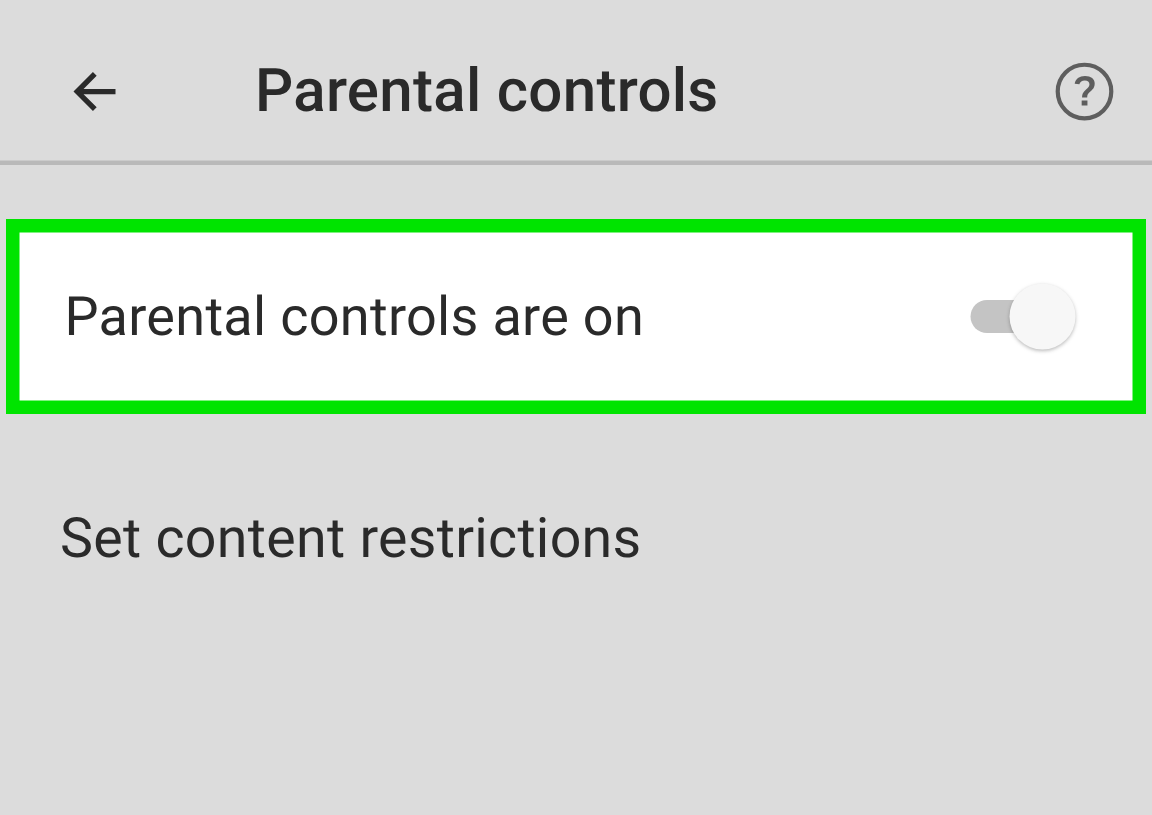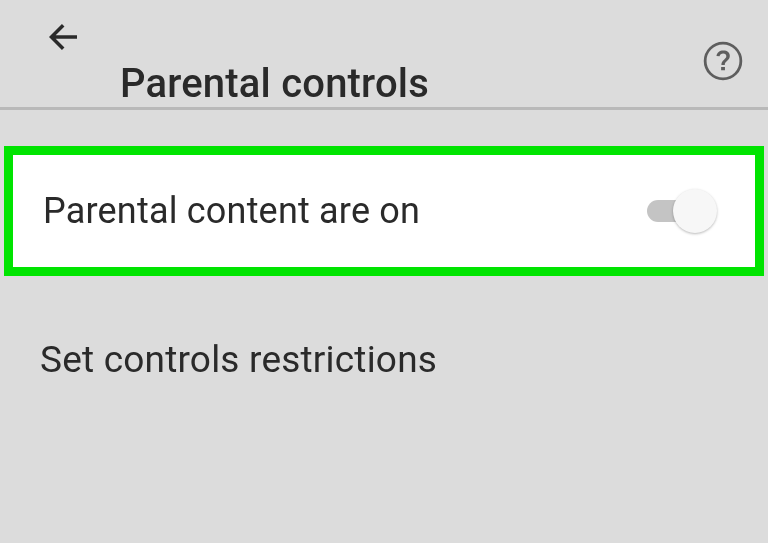--- a/index.html
+++ b/index.html
@@ -15,24 +15,24 @@
       overflow: hidden;
     }
     .top-gap {
       height: 14px;
       background: #dcdcdc;
     }
     .app-bar {
       height: 96px;
       background: #dcdcdc;
       display: flex;
+      align-items: center;
       padding: 0 24px 0 38px;
       border-bottom: 3px solid #b9b9b9;
       position: relative;
-      flex-direction: column;
     }
     .back-btn {
       width: 50px;
       height: 50px;
       display: flex;
       align-items: center;
       justify-content: center;
       cursor: pointer;
     }
     .back-btn svg {
@@ -144,24 +144,24 @@
     <svg viewBox="0 0 24 24">
       <circle cx="12" cy="12" r="10.2" fill="none" stroke="#5e5e5e" stroke-width="1.6"></circle>
       <path fill="#5e5e5e" d="M11.07 14.5c0-.78.1-1.38.32-1.82.22-.44.62-.9 1.2-1.4.5-.44.84-.8 1.02-1.08.18-.28.27-.6.27-.95 0-.46-.15-.82-.46-1.08-.3-.26-.74-.39-1.3-.39-.54 0-1 .13-1.36.4-.36.26-.6.63-.72 1.1l-1.78-.2c.14-.94.56-1.68 1.26-2.22.7-.54 1.6-.81 2.68-.81 1.14 0 2.04.28 2.7.83.66.55.99 1.28.99 2.2 0 .54-.12 1.02-.37 1.45-.25.43-.72.95-1.4 1.56-.47.42-.77.76-.9 1.02-.13.26-.2.66-.2 1.2h-1.95zm-.15 2.8v-1.85h2.2v1.85h-2.2z"></path>
     </svg>
   </div>
 </div>
 
 <div class="spacer-1"></div>
 
 <div class="highlight-box">
-  <div class="toggle-label">Parental content are on</div>
+  <div class="toggle-label">Parental controls are on</div>
   <div class="toggle">
     <div class="toggle-track"></div>
     <div class="toggle-thumb"></div>
   </div>
 </div>
 
 <div class="spacer-2"></div>
 
 <div class="section">
-  <div class="section-title">Set controls restrictions</div>
+  <div class="section-title">Set content restrictions</div>
 </div>
 
 </body></html>

